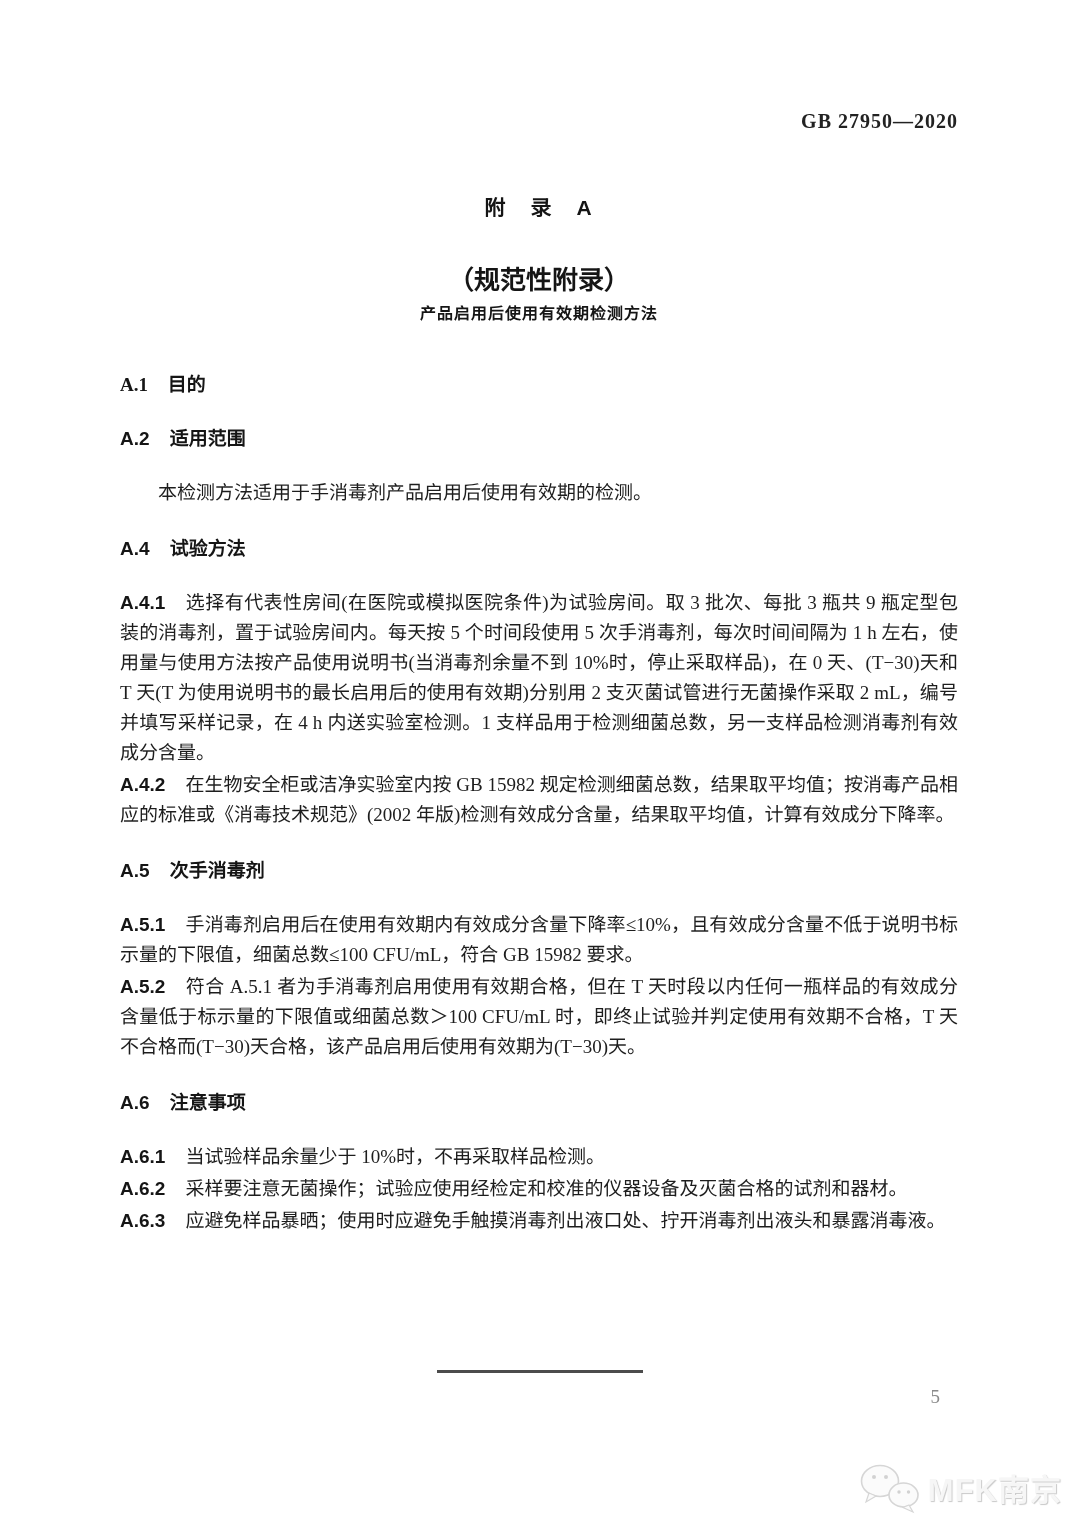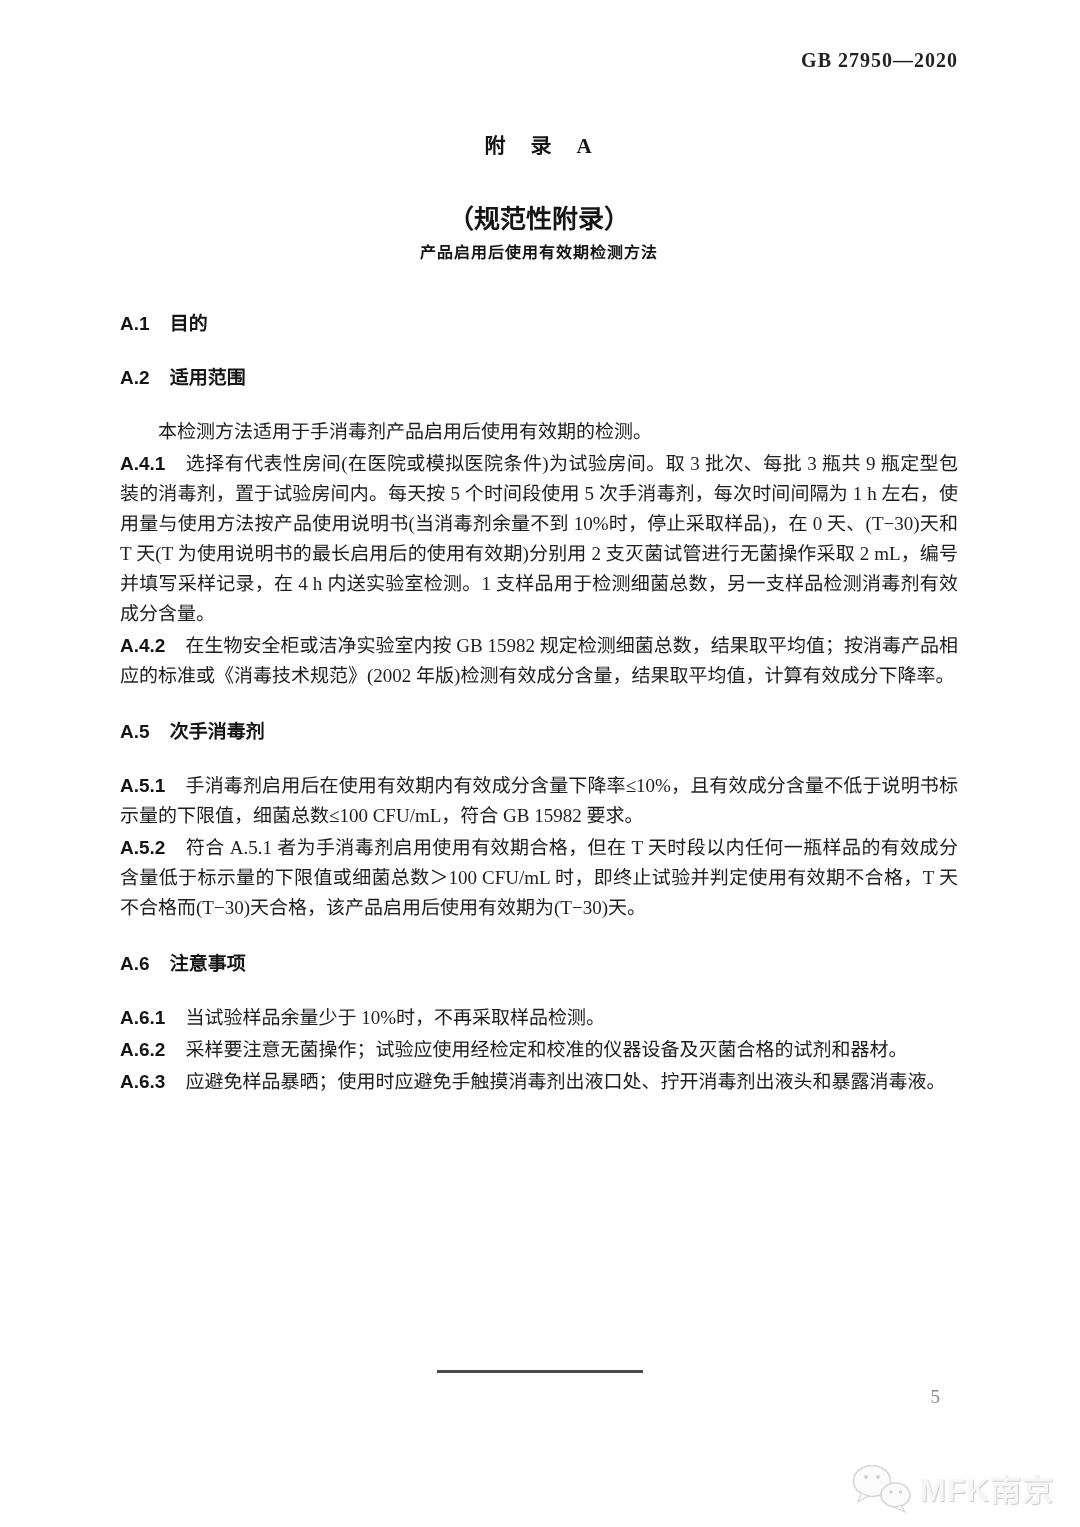--- a/index.html
+++ b/index.html
@@ -7,41 +7,41 @@
     position:relative;
     width:1080px;height:1527px;
     background:#ffffff;
     overflow:hidden;
     font-family:"Liberation Serif","DejaVu Serif",serif;
     color:#1d1d1d;
     font-size:19px;
   }
   .content{position:absolute;left:120px;right:122px;top:0;}
   .std-number{
-    margin-top:49px;
+    margin-top:110px;
     text-align:right;
     font-family:"Liberation Serif","DejaVu Serif",serif;
     font-weight:bold;
     font-size:20px;
     letter-spacing:1px;
     color:#222;
   }
-  .titles{margin-top:58px;text-align:center;font-family:Liberation Serif, serif;font-weight:bold;color:#151515;}
+  .titles{margin-top:58px;text-align:center;font-family:Liberation Sans, sans-serif;font-weight:bold;color:#151515;}
   .title-main{font-size:21px;line-height:33px;letter-spacing:2px;}
   .title-sub{font-size:26px;line-height:33px;margin-top:40px;}
   .title-name{font-size:16px;line-height:33px;letter-spacing:1px;}
   h2.sec-heading{
     font-family:"Liberation Sans","DejaVu Sans",sans-serif;
     font-weight:bold;
     font-size:19px;
     color:#151515;
     line-height:26px;
     margin:28px 0 26px 0;
   }
-  section.first h2.sec-heading{margin-top:42px;}
+  section.first h2.sec-heading{margin-top:42px;font-family:Liberation Serif, serif;}
   h2.sec-heading .hnum{margin-right:15px;}
   p.plain{
     margin:0;
     text-indent:2em;
     line-height:30px;
     text-align:justify;
   }
   p.clause{
     margin:2px 0 0 0;
     line-height:30px;
@@ -62,21 +62,21 @@
   }
   .page-number{
     position:absolute;
     top:1386px;right:140px;
     color:#8a8a8a;
     font-size:19px;
     font-family:"Liberation Serif","DejaVu Serif",serif;
   }
   .watermark{
     position:absolute;
-    top:1460px;right:26px;
+    top:1460px;right:18px;
     display:flex;align-items:center;gap:5px;
   }
   .wm-text{
     font-family:"Liberation Sans","DejaVu Sans",sans-serif;
     font-size:31px;
     font-weight:bold;
     color:#f6f6f6;
     text-shadow:1px 1px 1px #c9c9c9, -1px -1px 0 #ffffff;
     letter-spacing:1px;
   }
@@ -106,20 +106,24 @@
     <section>
       <h2 class="sec-heading">
         <span class="hnum">A.2</span>
         <span class="htitle">适用范围</span>
       </h2>
       <p class="plain">本检测方法适用于手消毒剂产品启用后使用有效期的检测。</p>
     </section>
 
 
     <section>
+      <h2 class="sec-heading">
+        <span class="hnum">A.4</span>
+        <span class="htitle">试验方法</span>
+      </h2>
       <p class="clause"><b class="cnum">A.4.1</b><span>选择有代表性房间(在医院或模拟医院条件)为试验房间。取 3 批次、每批 3 瓶共 9 瓶定型包装的消毒剂，置于试验房间内。每天按 5 个时间段使用 5 次手消毒剂，每次时间间隔为 1 h 左右，使用量与使用方法按产品使用说明书(当消毒剂余量不到 10%时，停止采取样品)，在 0 天、(T−30)天和 T 天(T 为使用说明书的最长启用后的使用有效期)分别用 2 支灭菌试管进行无菌操作采取 2 mL，编号并填写采样记录，在 4 h 内送实验室检测。1 支样品用于检测细菌总数，另一支样品检测消毒剂有效成分含量。</span></p>
       <p class="clause"><b class="cnum">A.4.2</b><span>在生物安全柜或洁净实验室内按 GB 15982 规定检测细菌总数，结果取平均值；按消毒产品相应的标准或《消毒技术规范》(2002 年版)检测有效成分含量，结果取平均值，计算有效成分下降率。</span></p>
     </section>
 
     <section>
       <h2 class="sec-heading">
         <span class="hnum">A.5</span>
         <span class="htitle">次手消毒剂</span>
       </h2>
       <p class="clause"><b class="cnum">A.5.1</b><span>手消毒剂启用后在使用有效期内有效成分含量下降率≤10%，且有效成分含量不低于说明书标示量的下限值，细菌总数≤100 CFU/mL，符合 GB 15982 要求。</span></p>

